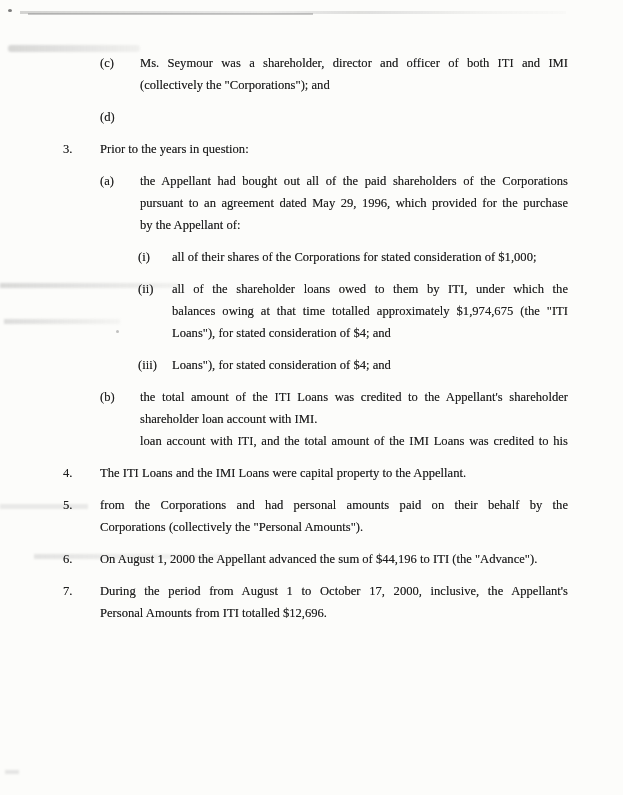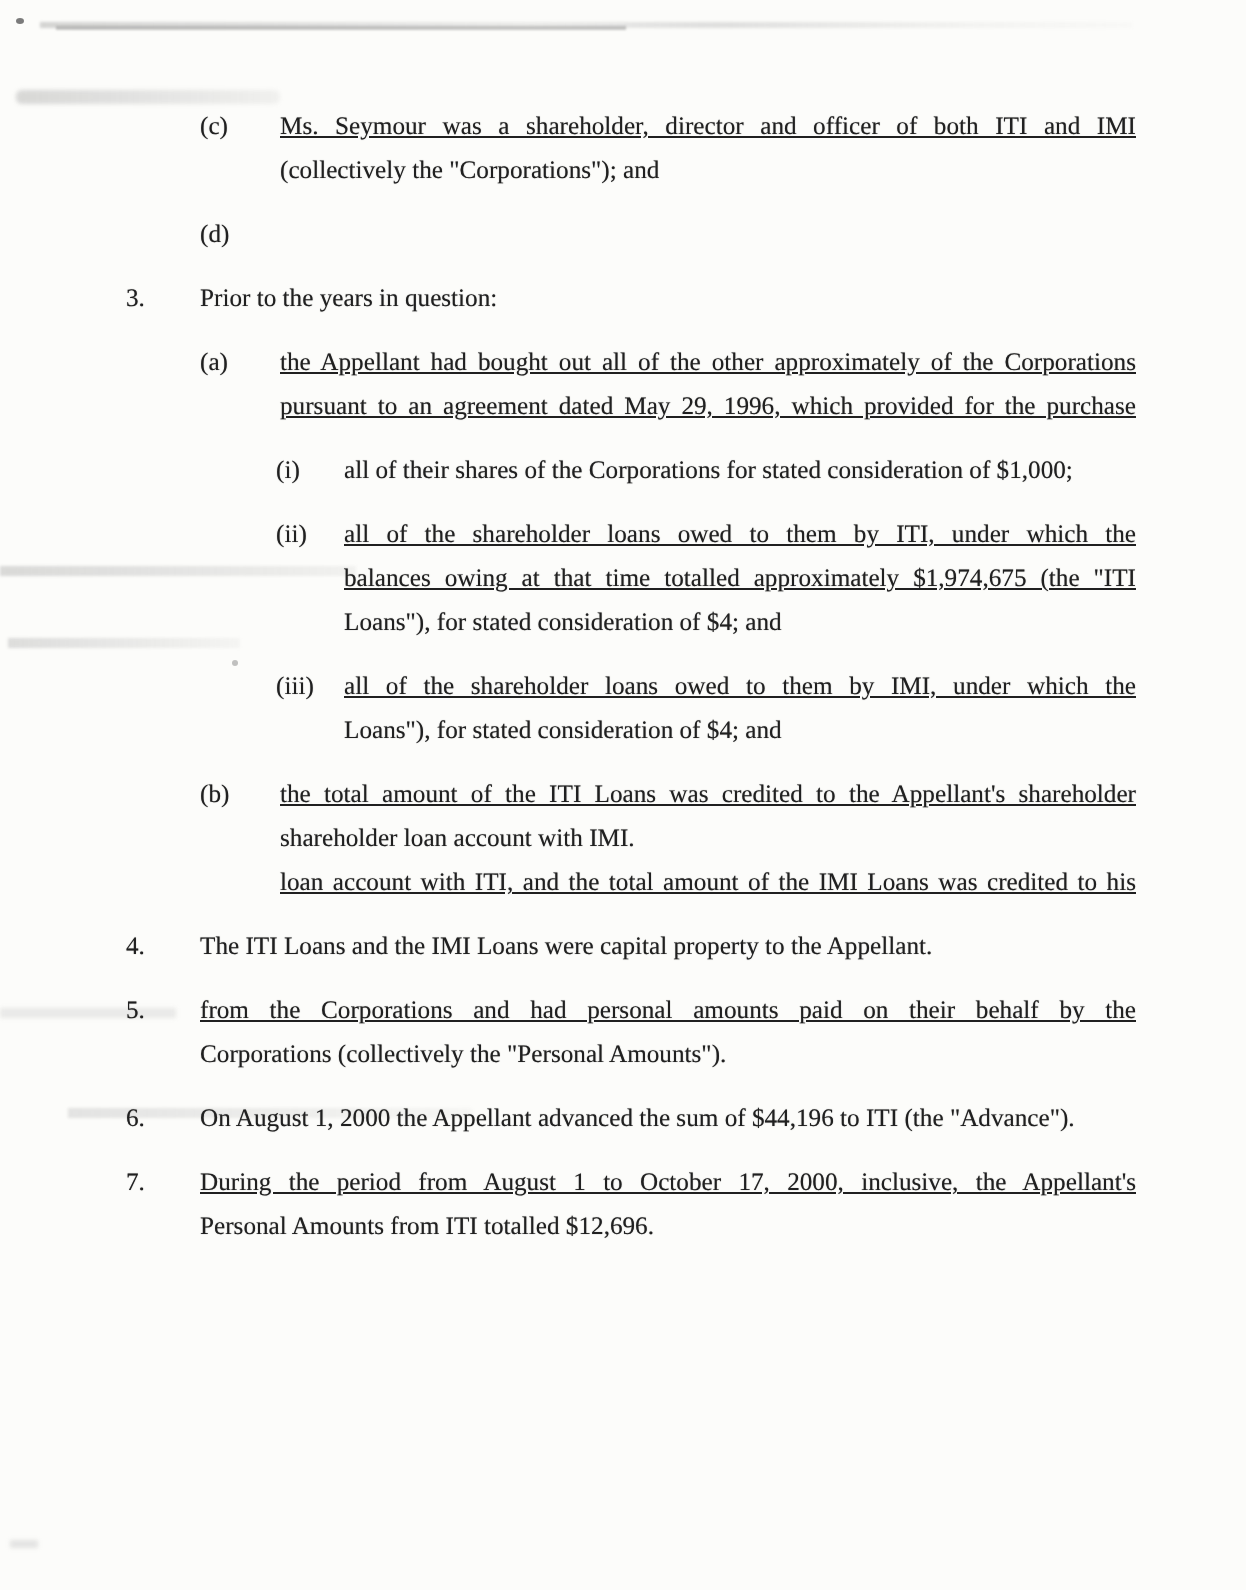--- a/index.html
+++ b/index.html
@@ -29,21 +29,20 @@
   .body { flex:1 1 auto; min-width:0; }
   .lvl-number .marker { width:37px; }
   .lvl-letter { padding-left:37px; }
   .lvl-letter .marker { width:40px; }
   .lvl-roman  { padding-left:75px; }
   .lvl-roman  .marker { width:34px; }
   .line { text-align:left; }
   .line.jfull {
     text-align:justify;
     text-align-last:justify;
-    text-decoration:underline;
   }
   .line.last { white-space:nowrap; }
   
   .art { position:absolute; pointer-events:none; }
   .streak-top {
     left:20px; top:11px; width:546px; height:3px;
     background:linear-gradient(90deg,
       rgba(125,125,125,.32), rgba(150,150,150,.16) 45%,
       rgba(140,140,140,.26) 62%, rgba(165,165,165,.10) 85%,
       rgba(170,170,170,.04));
@@ -123,42 +122,42 @@
       </div>
       <div class="row lvl-number">
         <span class="marker">3.</span>
         <div class="body">
           <div class="line last">Prior to the years in question:</div>
         </div>
       </div>
       <div class="row lvl-letter">
         <span class="marker">(a)</span>
         <div class="body">
-          <div class="line jfull">the Appellant had bought out all of the other approximately of the Corporations</div>
+          <div class="line jfull">the Appellant had bought out all of the paid shareholders of the Corporations</div>
           <div class="line jfull">pursuant to an agreement dated May 29, 1996, which provided for the purchase</div>
+          <div class="line last">by the Appellant of:</div>
         </div>
       </div>
       <div class="row lvl-roman">
         <span class="marker">(i)</span>
         <div class="body">
           <div class="line last">all of their shares of the Corporations for stated consideration of $1,000;</div>
         </div>
       </div>
       <div class="row lvl-roman">
         <span class="marker">(ii)</span>
         <div class="body">
           <div class="line jfull">all of the shareholder loans owed to them by ITI, under which the</div>
           <div class="line jfull">balances owing at that time totalled approximately $1,974,675 (the "ITI</div>
           <div class="line last">Loans"), for stated consideration of $4; and</div>
         </div>
       </div>
       <div class="row lvl-roman">
         <span class="marker">(iii)</span>
         <div class="body">
-          <div class="line jfull">all of the shareholder loans owed to them by IMI, under which the</div>
           <div class="line last">Loans"), for stated consideration of $4; and</div>
         </div>
       </div>
       <div class="row lvl-letter">
         <span class="marker">(b)</span>
         <div class="body">
           <div class="line jfull">the total amount of the ITI Loans was credited to the Appellant's shareholder</div>
           <div class="line last">shareholder loan account with IMI.</div>
           <div class="line jfull">loan account with ITI, and the total amount of the IMI Loans was credited to his</div>
         </div>

